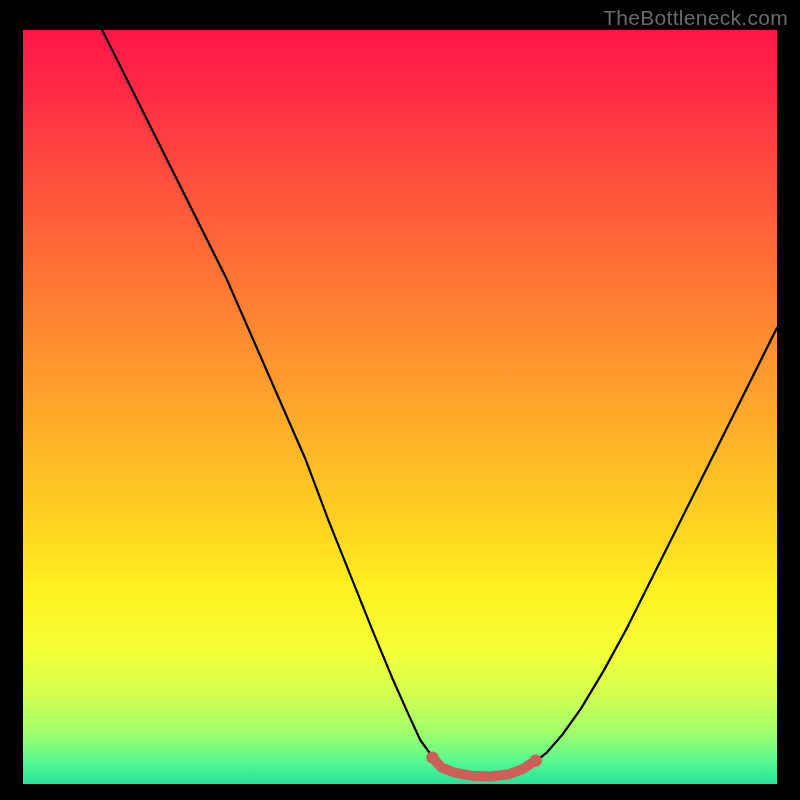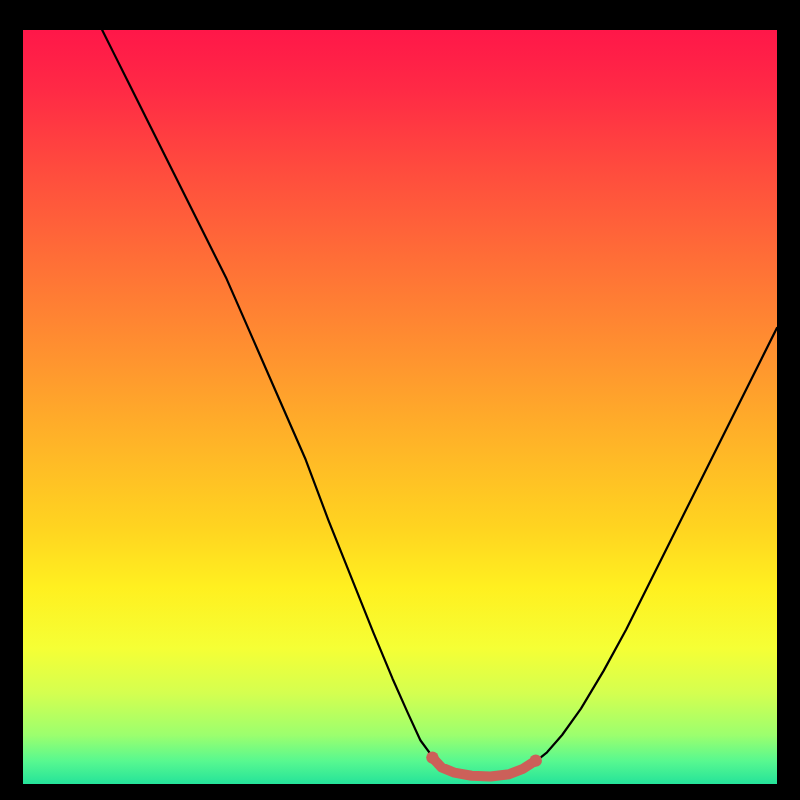--- a/index.html
+++ b/index.html
@@ -40,20 +40,21 @@
     display: block;
     width: 754px;
     height: 754px;
   }
 </style>
 </head>
 <body>
 
 <div class="stage">
 
+  <div class="watermark">TheBottleneck.com</div>
 
   <div class="plot">
     <svg id="plot-svg" viewBox="0 0 754 754" preserveAspectRatio="none">
       <defs>
         <linearGradient id="bg-grad" x1="0" y1="0" x2="0" y2="1">
             <stop offset="0.00%" stop-color="#ff1749"></stop>
             <stop offset="8.00%" stop-color="#ff2a45"></stop>
             <stop offset="18.00%" stop-color="#ff4a3e"></stop>
             <stop offset="30.00%" stop-color="#ff6d37"></stop>
             <stop offset="42.00%" stop-color="#ff8f30"></stop>

